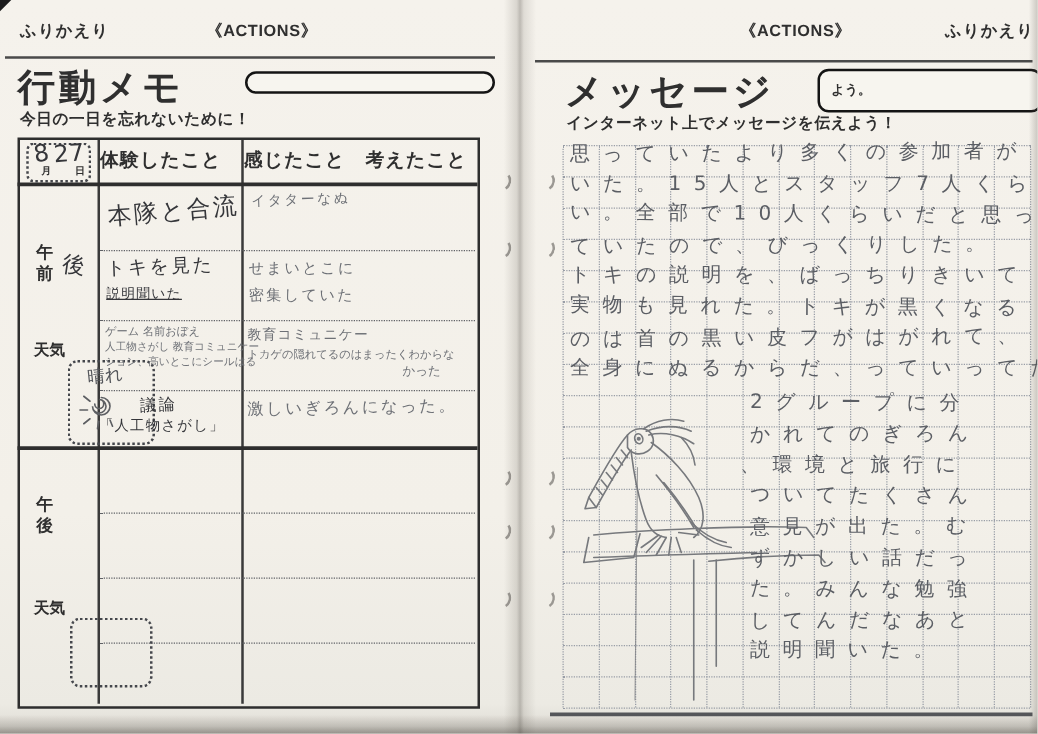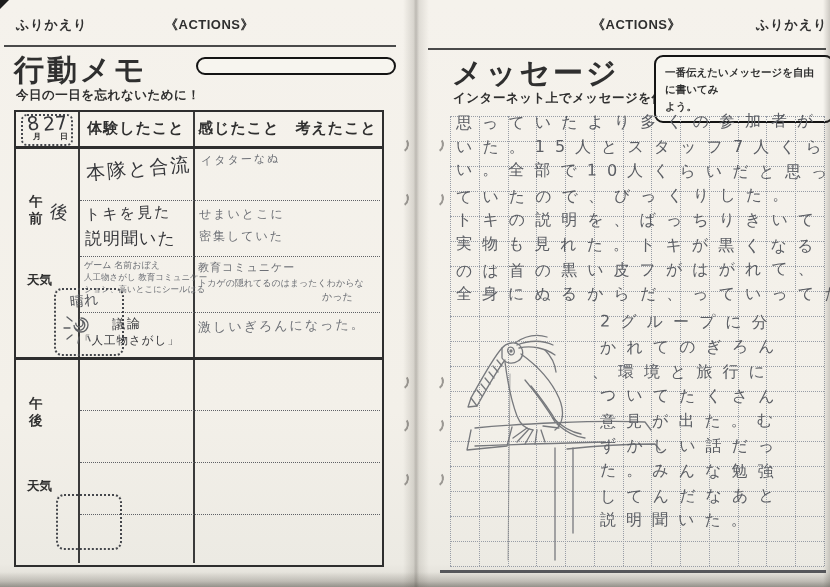--- a/index.html
+++ b/index.html
@@ -15,21 +15,21 @@
   .series{font-size:13px;letter-spacing:0.5px;}
   .rule{height:2px;background:#4a4a4a;}
   .page-title{font-size:30px;letter-spacing:3px;}
   .page-sub{font-size:12.5px;letter-spacing:0.5px;}
   .callout{border:2.5px solid #141414;border-radius:9px;background:#f7f5ef;
            padding:7px 9px;font-size:10.5px;font-weight:bold;line-height:1.6;}
   .tbl-border{border:2px solid #2e2e2e;}
   .vline{position:absolute;width:2px;background:#3a3a3a;}
   .hline-bold{position:absolute;height:3px;background:#2e2e2e;}
   .dotsep{position:absolute;border-top:1.5px dotted #5f6166;}
-  .colhead{position:absolute;font-size:15px;font-weight:bold;text-align:center;letter-spacing:1px;}
+  .colhead{position:absolute;font-size:15px;font-weight:bold;text-align:left;letter-spacing:1px;}
   .dotbox{position:absolute;border:2px dotted #45474c;border-radius:8px;}
   .stack2{width:15px;font-size:13.5px;font-weight:bold;line-height:1.25;}
   .hole{position:absolute;width:13px;height:13px;border-radius:50%;
         border:2px solid transparent;border-right-color:#9b9893;transform:rotate(12deg);}
   .msg-line{position:absolute;font-size:16px;letter-spacing:10px;color:#5b5e64;
             font-family:"DejaVu Sans",sans-serif;white-space:nowrap;}
   .gl{position:absolute;}
   .gl.h{left:0;width:100%;border-top:1.2px dotted #989da6;}
   .gl.v{top:0;height:100%;border-left:1.2px dotted #989da6;}
   .fold{left:403px;top:0;width:26px;height:587px;
@@ -95,21 +95,21 @@
     </svg>
 
     <div class="abs print stack2" style="left:29px;top:396px;">午後</div>
     <div class="abs print" style="left:27px;top:478px;font-size:12.5px;font-weight:bold;">天気</div>
     <div class="dotbox" style="left:56px;top:494px;width:62px;height:52px;"></div>
 
     <div class="abs hw pen" style="left:86px;top:156px;font-size:19px;letter-spacing:2px;transform:rotate(-5deg);">本隊と合流</div>
     <div class="abs hw pencil" style="left:201px;top:152px;font-size:11px;letter-spacing:2px;transform:rotate(-2deg);">イタターなぬ</div>
 
     <div class="abs hw pen" style="left:85px;top:204px;font-size:15px;letter-spacing:2px;transform:rotate(-2deg);">トキを見た</div>
-    <div class="abs hw pen" style="left:85px;top:227px;font-size:17px;letter-spacing:1px;">説明聞いた</div>
+    <div class="abs hw pen" style="left:85px;top:227px;font-size:11px;letter-spacing:1px;text-decoration:underline;">説明聞いた</div>
     <div class="abs hw pencil" style="left:199px;top:206px;font-size:12px;letter-spacing:2px;">せまいとこに</div>
     <div class="abs hw pencil" style="left:199px;top:228px;font-size:12px;letter-spacing:2px;">密集していた</div>
 
     <div class="abs hw pencil" style="left:84px;top:259px;font-size:9px;">ゲーム 名前おぼえ</div>
     <div class="abs hw pencil" style="left:84px;top:272px;font-size:8.5px;">人工物さがし 教育コミュニケー</div>
     <div class="abs hw pencil" style="left:84px;top:284px;font-size:8.5px;">ション、高いとこにシールはる</div>
     <div class="abs hw pencil" style="left:198px;top:260px;font-size:11px;letter-spacing:1px;">教育コミュニケー</div>
     <div class="abs hw pencil" style="left:198px;top:277px;font-size:9px;">トカゲの隠れてるのはまったくわからな</div>
     <div class="abs hw pencil" style="left:322px;top:290px;font-size:10px;">かった</div>
 
@@ -120,21 +120,20 @@
 
   <div id="right-page">
     <div class="abs print series" style="left:592px;top:16px;">《ACTIONS》</div>
     <div class="abs print corner-label" style="left:756px;top:16px;">ふりかえり</div>
     <div class="abs rule" style="left:428px;top:48px;width:398px;"></div>
 
     <div class="abs print page-title" style="left:452px;top:53px;">メッセージ</div>
     <div class="abs print page-sub" style="left:453px;top:90px;">インターネット上でメッセージを伝えよう！</div>
 
     <div class="abs callout" style="left:654px;top:55px;width:158px;">
-      <div>一番伝えたいメッセージを自由に書いてみ</div>
       <div>よう。</div>
     </div>
 
     <div id="msg-grid" class="abs" style="left:450px;top:116px;width:374px;height:450px;">
         <div class="gl h" style="top: 0px;"></div>
         <div class="gl h" style="top: 25px;"></div>
         <div class="gl h" style="top: 50px;"></div>
         <div class="gl h" style="top: 75px;"></div>
         <div class="gl h" style="top: 100px;"></div>
         <div class="gl h" style="top: 125px;"></div>

